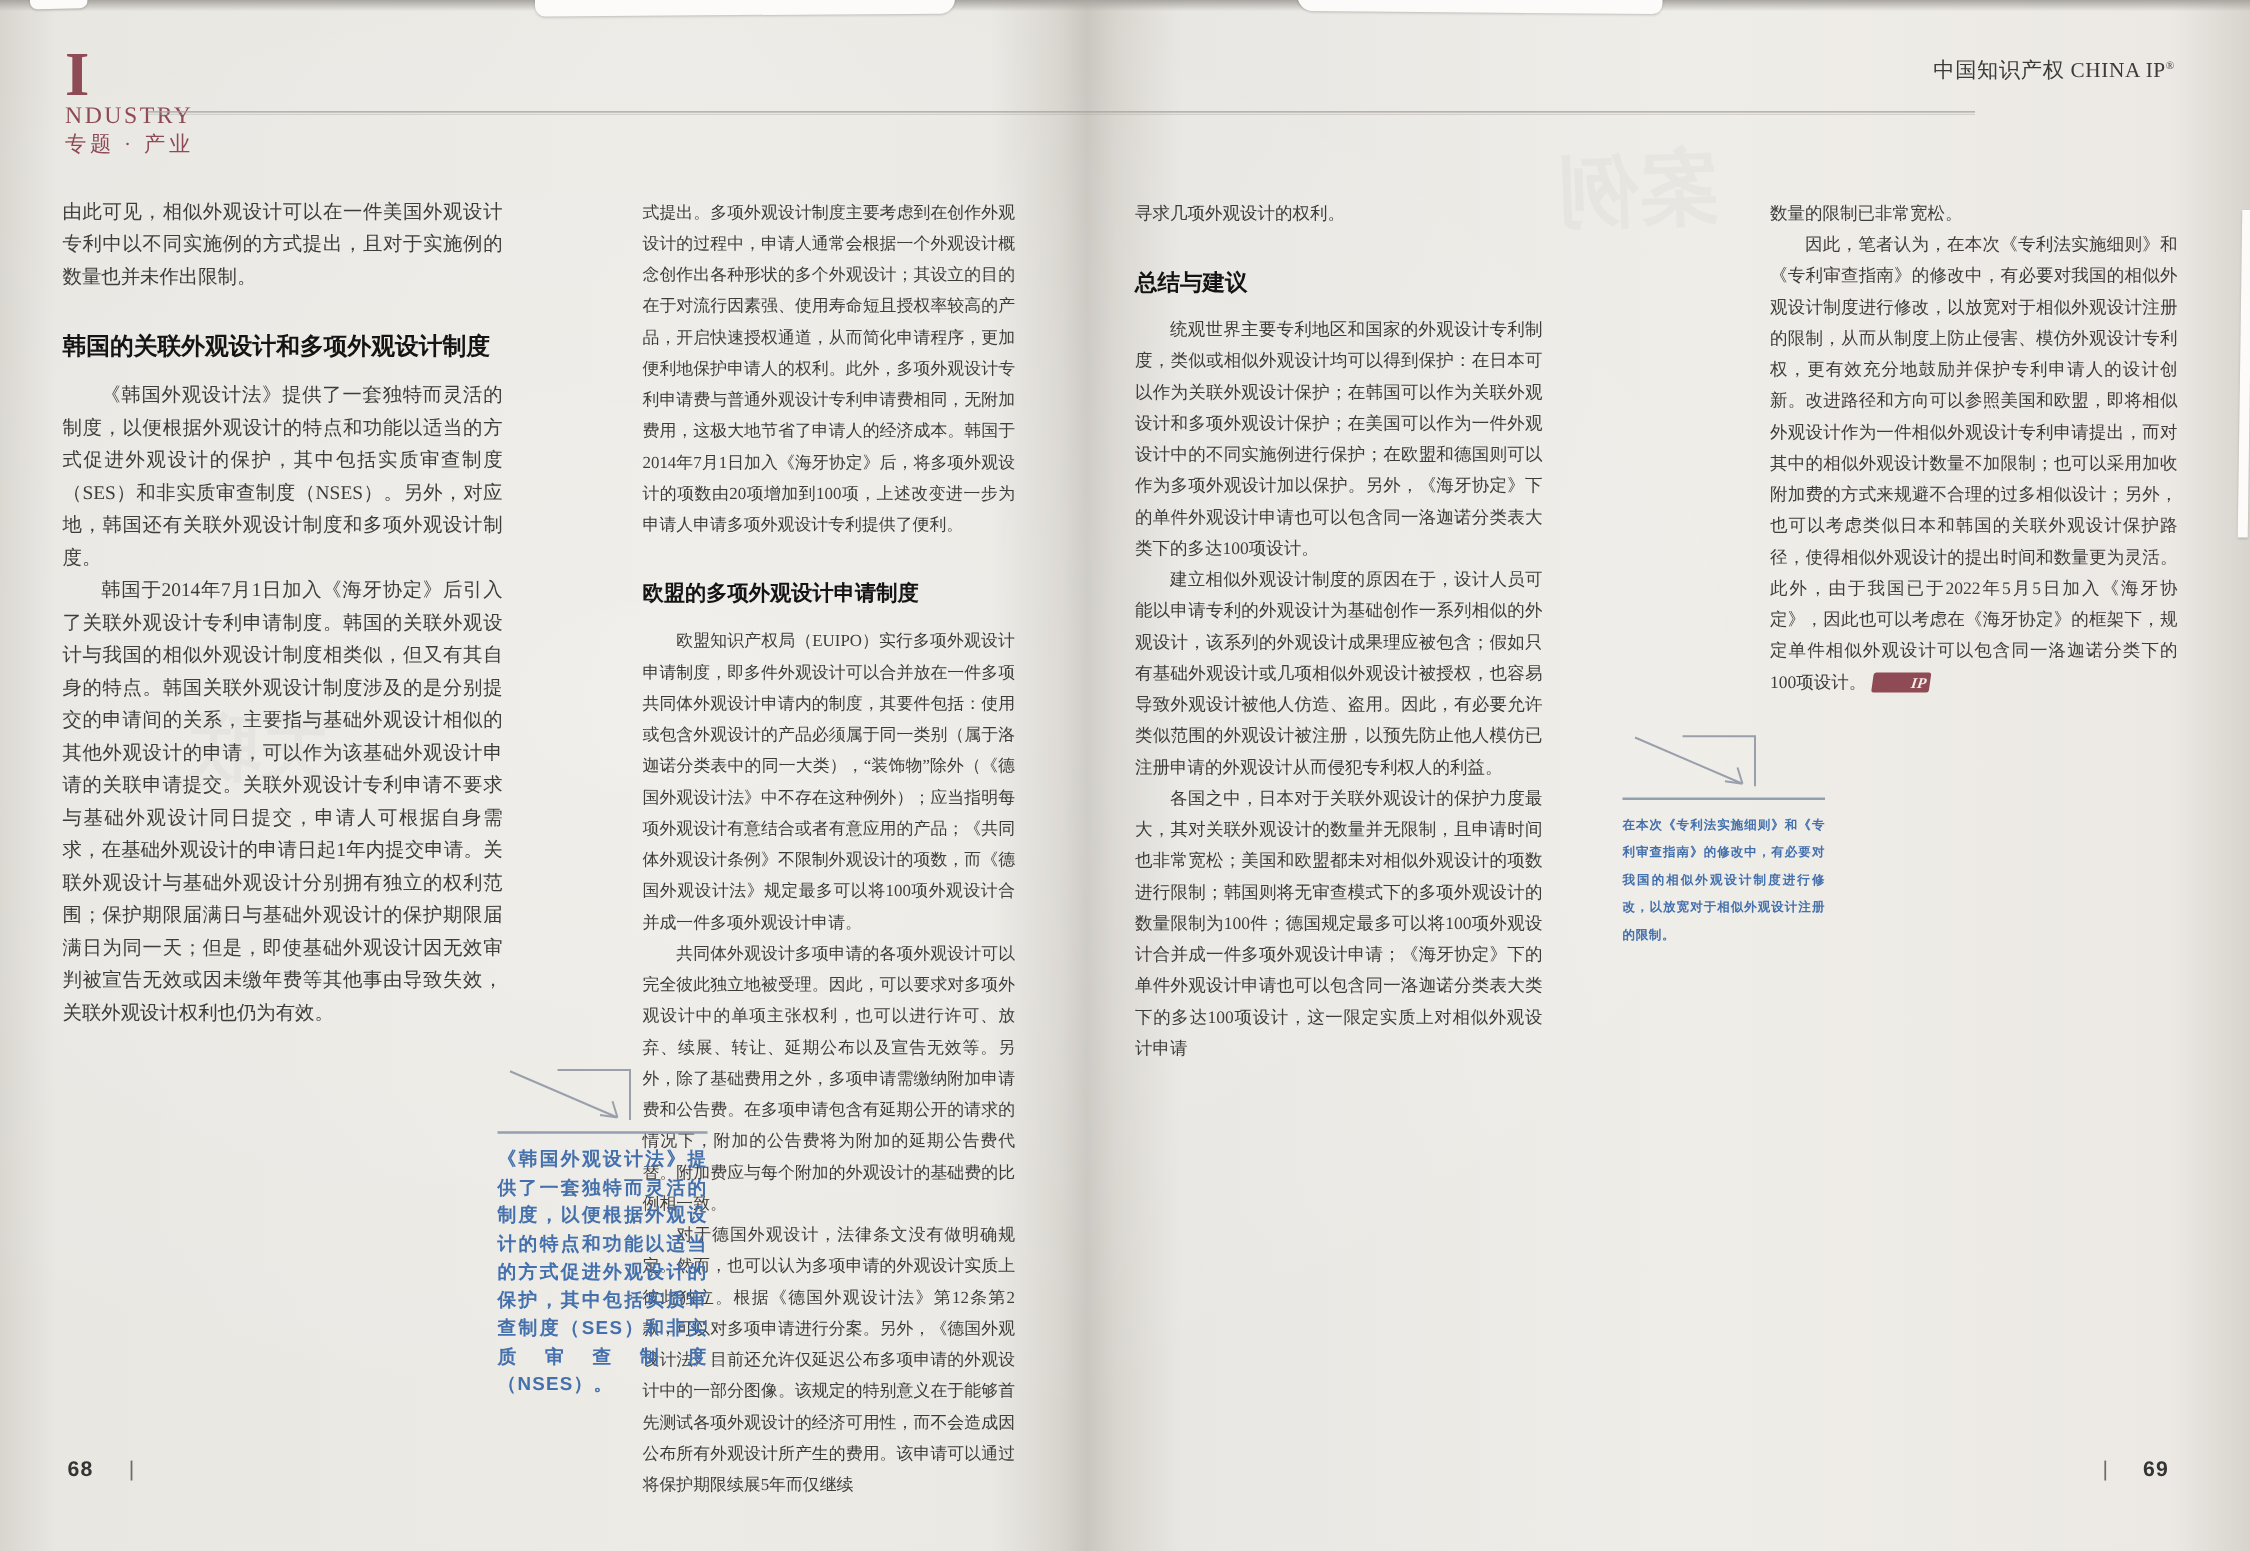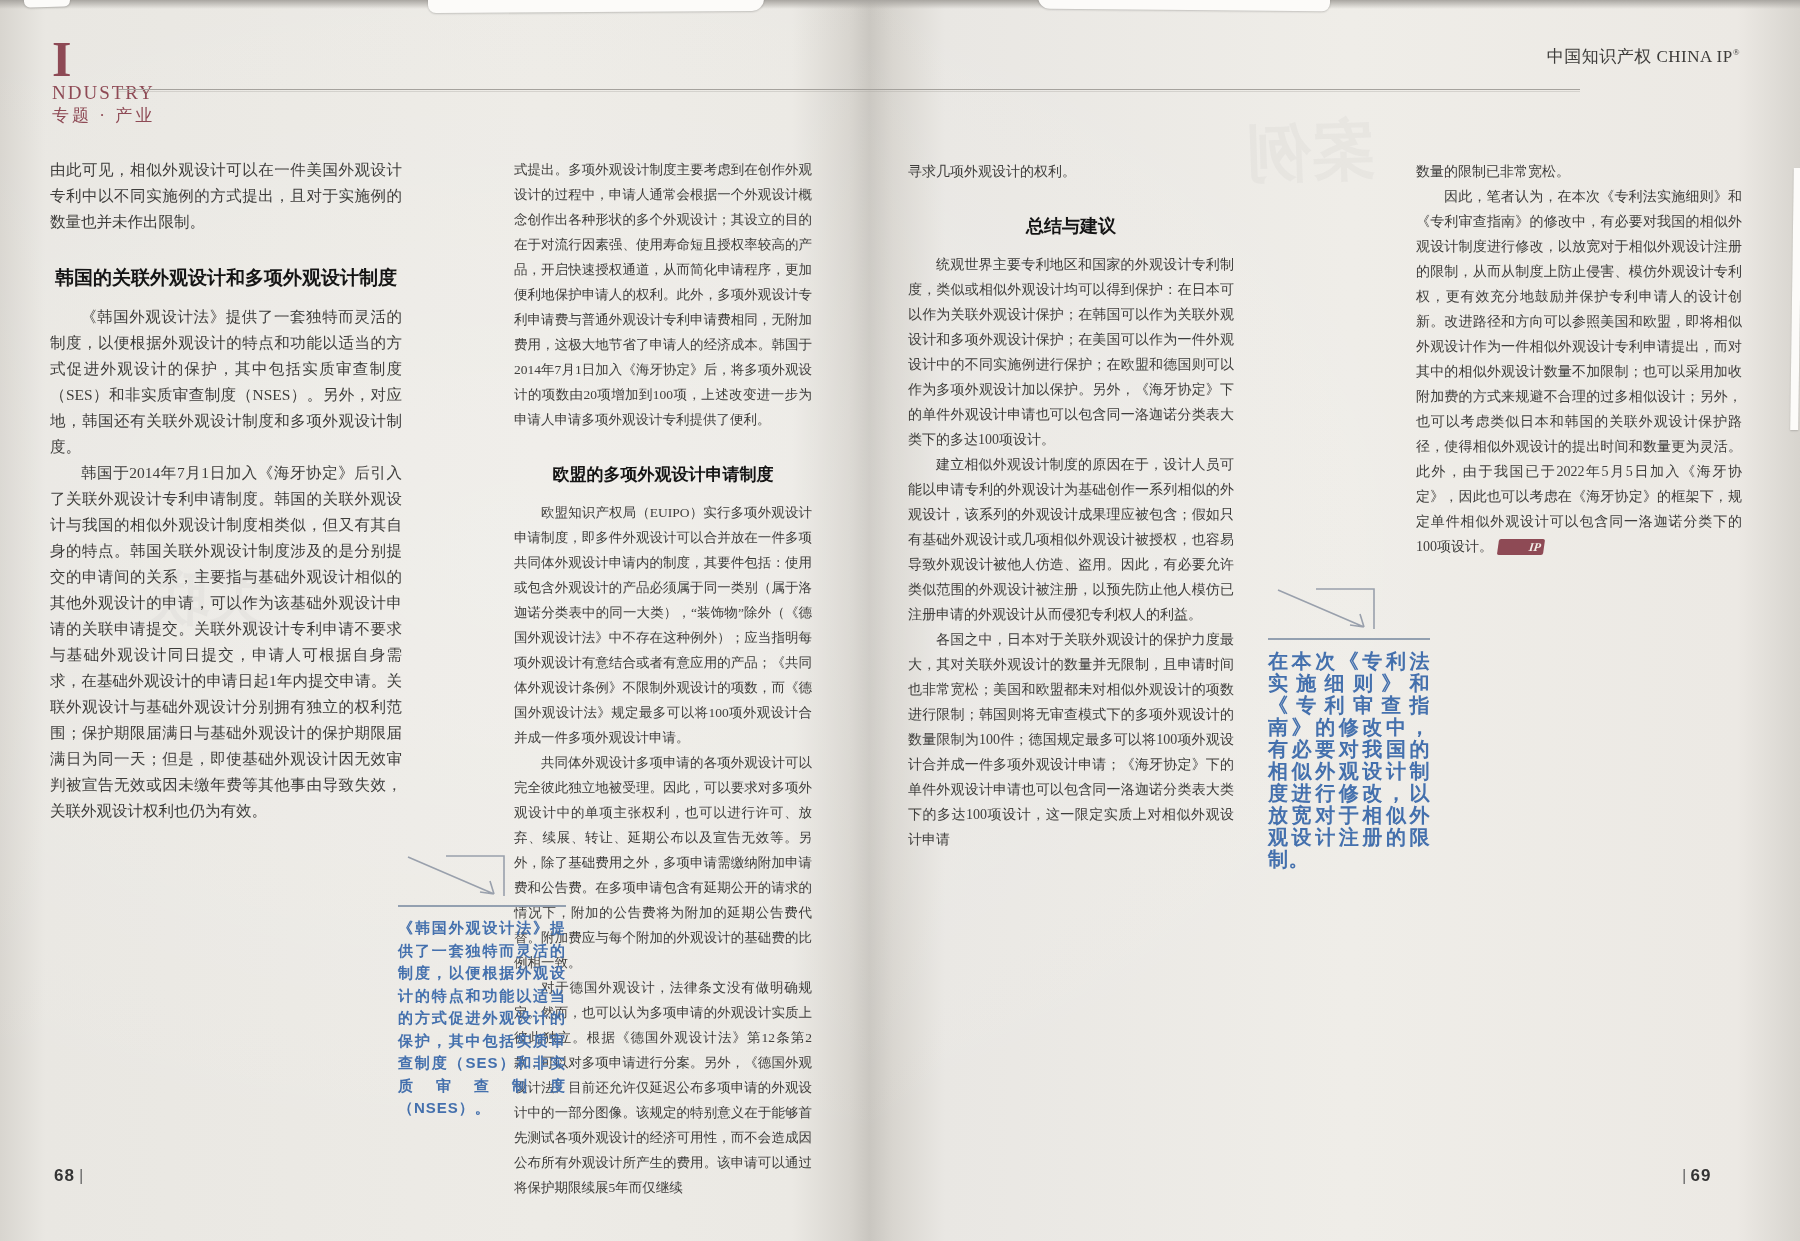--- a/index.html
+++ b/index.html
@@ -34,36 +34,36 @@
 
   
   .col{position:absolute;text-align:justify;color:#3e3d3b;margin-top:33px;}
   #col1{left:50px;top:124px;width:352px;font-size:15.5px;line-height:26px;}
   #col2{left:514px;top:124px;width:298px;font-size:13.5px;line-height:25px;}
   #col3{left:908px;top:126px;width:326px;font-size:14px;line-height:25px;}
   #col4{left:1416px;top:126px;width:326px;font-size:14px;line-height:25px;}
   .col p{margin:0;}
   .col p.ind{text-indent:2em;}
   .heading{font-family:"Liberation Sans","DejaVu Sans",sans-serif;font-weight:bold;
-    color:#141414;margin:30px 0 13px;text-align:center;}
+    color:#141414;margin:30px 0 13px;text-align:left;}
   #col1 .heading{font-size:19px;}
   #col2 .heading{font-size:17px;}
   #col3 .heading{font-size:18px;}
 
   
   .pullquote{position:absolute;font-family:"Liberation Sans","DejaVu Sans",sans-serif;
     font-weight:bold;color:#4470ad;text-align:justify;}
   #pq-left{left:398px;top:852px;width:168px;font-size:15px;line-height:22.5px;letter-spacing:1px;}
-  #pq-right{left:1268px;top:585px;width:162px;font-size:20px;line-height:22px;letter-spacing:.5px;}
+  #pq-right{left:1298px;top:585px;width:162px;font-size:10px;line-height:22px;letter-spacing:.5px;}
   .pq-arrow{display:block;margin-left:2px;}
   .pq-rule{height:2px;background:#93a0b0;margin:3px 0 10px;}
 
   
   .footer{position:absolute;top:1166px;font-family:"Liberation Sans","DejaVu Sans",sans-serif;
-    font-size:17px;color:#343434;display:flex;gap:4px;align-items:baseline;}
+    font-size:17px;color:#343434;display:flex;gap:28px;align-items:baseline;}
   #footer-left{left:54px;}
   #footer-right{left:1682px;}
   .footer .bar{color:#6b6b6b;font-weight:normal;}
   .footer .num{font-weight:bold;letter-spacing:1px;}
 
   .ip-mark{display:inline-block;background:#8e4a55;color:#f3eee8;
     font-family:"Liberation Serif",serif;font-style:italic;font-weight:bold;
     font-size:12px;line-height:14px;padding:1px 3px;border-radius:2px;
     transform:skewX(-8deg);margin-left:5px;vertical-align:baseline;}
 

